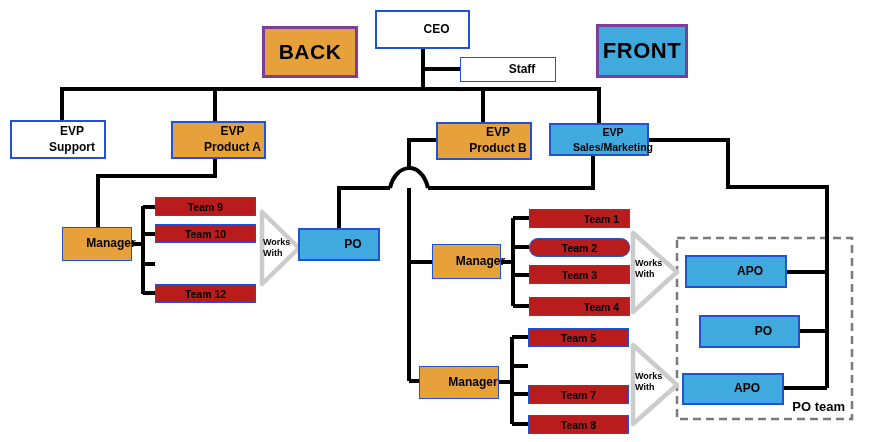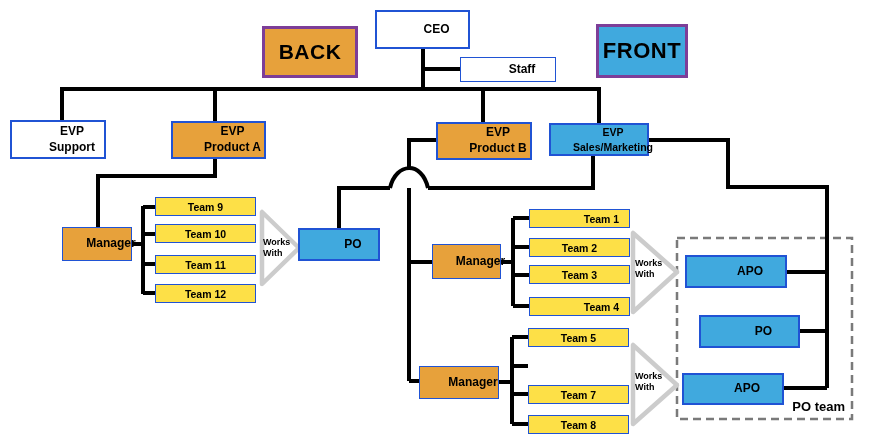--- a/index.html
+++ b/index.html
@@ -23,21 +23,21 @@
     border:2px solid var(--blue_border,#2053D4);font-size:12px;font-weight:600;line-height:1.3;padding-left:28px;
   }
   .orange{background:var(--orange,#E7A13B);}
   .bluefill{background:var(--blue,#40A9DE);}
   .banner{
     position:absolute;z-index:2;display:flex;align-items:center;justify-content:center;
     border:3px solid var(--purple_border,#7D3E98);font-weight:800;font-size:21px;letter-spacing:.5px;
   }
   .team{
     position:absolute;z-index:2;display:flex;align-items:center;justify-content:center;
-    background:#fde047;border:1.5px solid var(--blue_border,#2053D4);
+    background:#b91c1c;border:1.5px solid var(--blue_border,#2053D4);
     font-size:10.5px;font-weight:700;
   }
   .mgr{border-width:1.5px;font-weight:700;}
   .po{font-weight:700;}
   .ww{
     position:absolute;z-index:3;font-size:9px;font-weight:700;line-height:11px;
     white-space:pre-line;width:40px;text-align:left;
   }
   .poteam-label{
     position:absolute;z-index:3;font-size:13px;font-weight:700;width:100px;text-align:right;
@@ -86,29 +86,28 @@
   <div class="node orange" style="left:171px;top:121px;width:95px;height:38px;">EVP
 Product A</div>
   <div class="node orange" style="left:436px;top:122px;width:96px;height:38px;">EVP
 Product B</div>
   <div class="node bluefill sm-node" style="left:549px;top:123px;width:100px;height:33px;">EVP
 Sales/Marketing</div>
 
   <div class="node orange mgr" style="left:62px;top:227px;width:70px;height:34px;">Manager</div>
   <div class="team" style="left:155px;top:197px;width:101px;height:19px;">Team 9</div>
   <div class="team" style="left:155px;top:224px;width:101px;height:19px;">Team 10</div>
-  <div class="team" style="left:155px;top:255px;width:101px;height:19px;">Team 11</div>
   <div class="team" style="left:155px;top:284px;width:101px;height:19px;">Team 12</div>
   <div class="ww" style="left:263px;top:237px;">Works
 With</div>
   <div class="node bluefill po" style="left:298px;top:228px;width:82px;height:33px;">PO</div>
 
   <div class="node orange mgr" style="left:432px;top:244px;width:69px;height:35px;">Manager</div>
   <div class="team" style="left:529px;top:209px;width:101px;height:19px;padding-left:44px;">Team 1</div>
-  <div class="team" style="left:529px;top:238px;width:101px;height:19px;">Team 2</div>
+  <div class="team" style="left:529px;top:238px;width:101px;height:19px;border-radius:9px;">Team 2</div>
   <div class="team" style="left:529px;top:265px;width:101px;height:19px;">Team 3</div>
   <div class="team" style="left:529px;top:297px;width:101px;height:19px;padding-left:44px;">Team 4</div>
   <div class="ww" style="left:635px;top:258px;">Works
 With</div>
 
   <div class="node orange mgr" style="left:419px;top:366px;width:80px;height:33px;">Manager</div>
   <div class="team" style="left:528px;top:328px;width:101px;height:19px;">Team 5</div>
   <div class="team" style="left:528px;top:385px;width:101px;height:19px;">Team 7</div>
   <div class="team" style="left:528px;top:415px;width:101px;height:19px;">Team 8</div>
   <div class="ww" style="left:635px;top:371px;">Works

